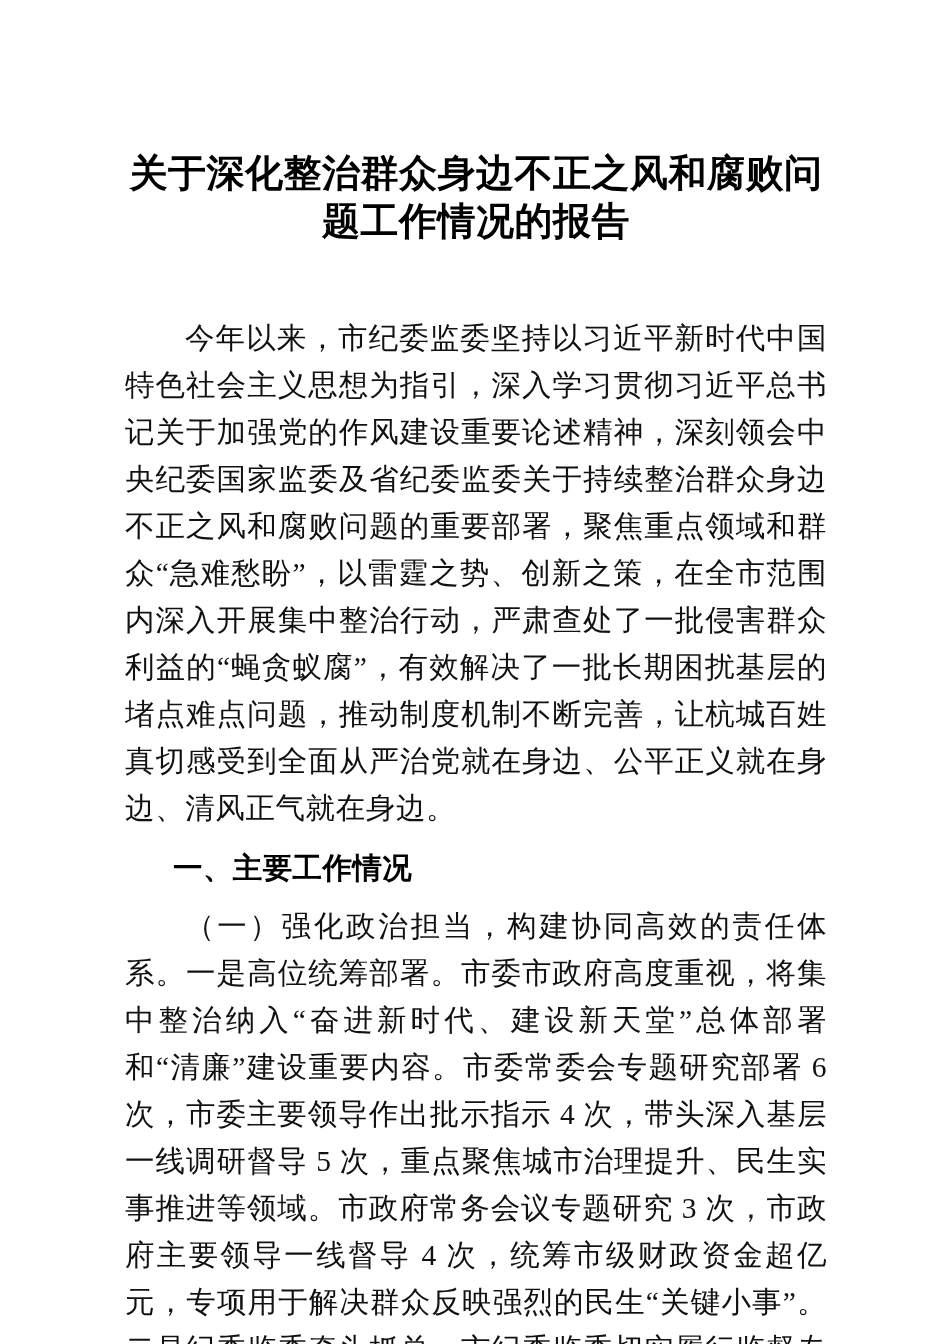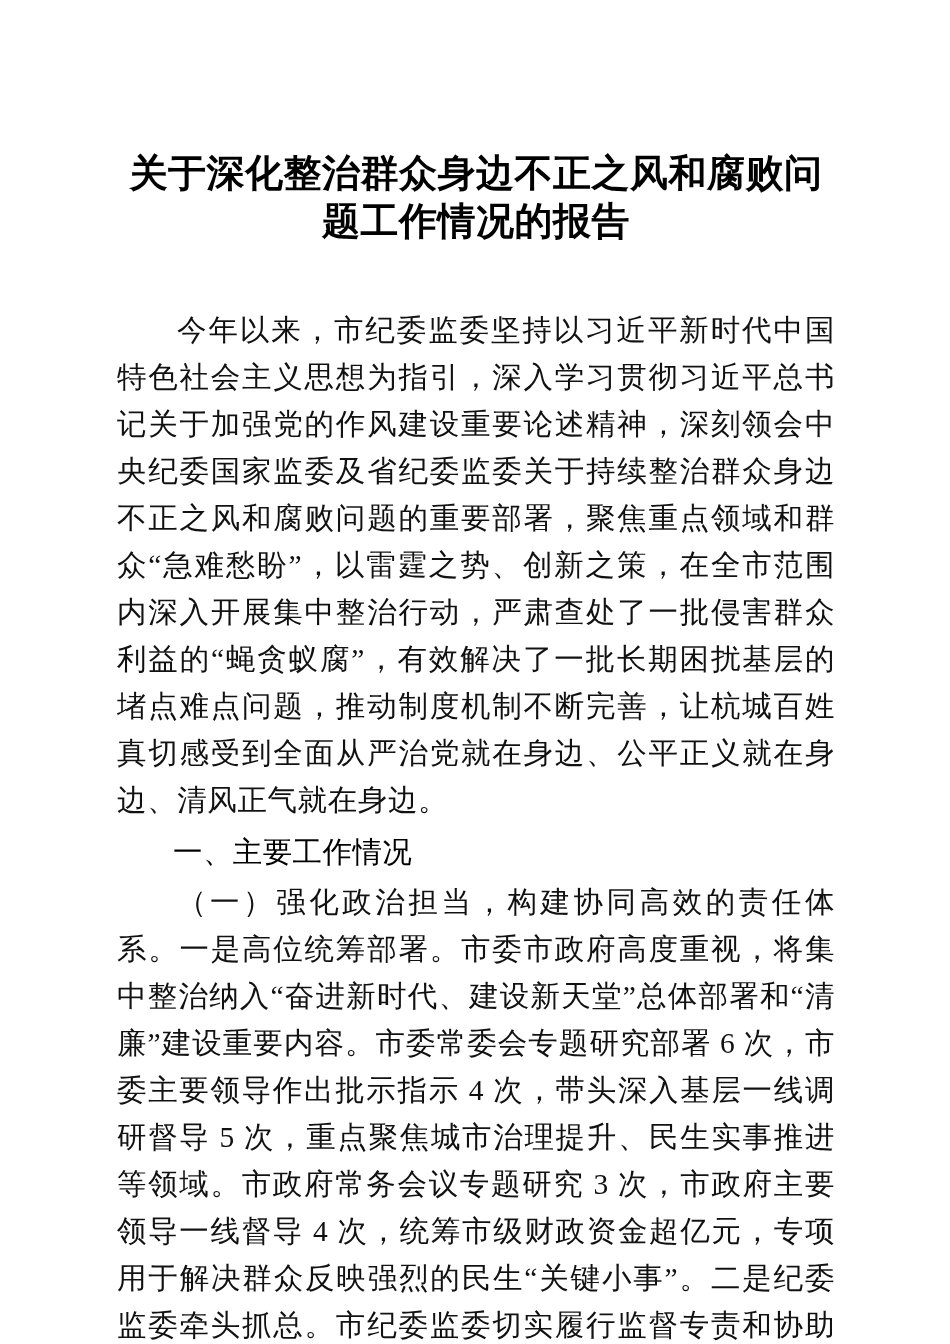--- a/index.html
+++ b/index.html
@@ -39,39 +39,39 @@
     letter-spacing: 0.5px;
     color: #000000;
     padding-top: 133px;
     white-space: normal;
     word-break: break-all;
   }
   .body-block {
     padding-top: 42px;
   }
   p.para {
-    margin: 4px;
+    margin: 12px;
     padding: 0;
     font-family: "Liberation Serif", "DejaVu Serif", serif;
     font-size: 29.5px;
     line-height: 47px;
     text-align: justify;
     text-align-last: left;
     text-justify: inter-character;
     letter-spacing: 0.6px;
     color: #111111;
     text-indent: 60px;
     word-break: break-all;
     word-wrap: break-word;
   }
   h2.section-heading {
     margin: 0;
     padding: 0;
     font-family: "Liberation Sans", "DejaVu Sans", sans-serif;
-    font-weight: normal;
+    font-weight: bold;
     font-size: 29.5px;
     line-height: 47px;
     letter-spacing: 0.4px;
     text-indent: 60px;
     color: #000000;
   }
   p.para.last-clipped {
     text-align-last: justify;
   }
 </style>

